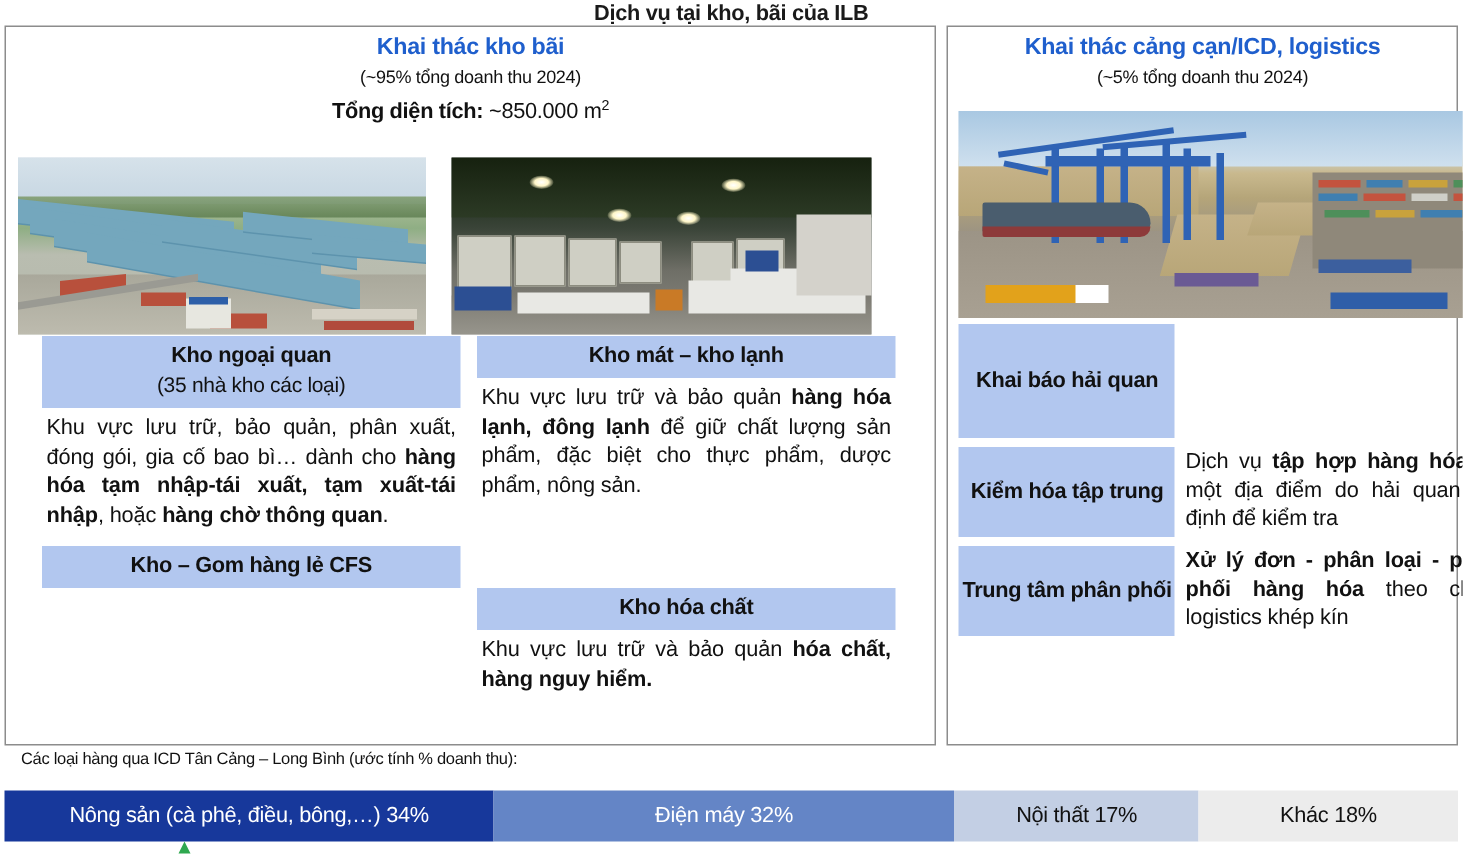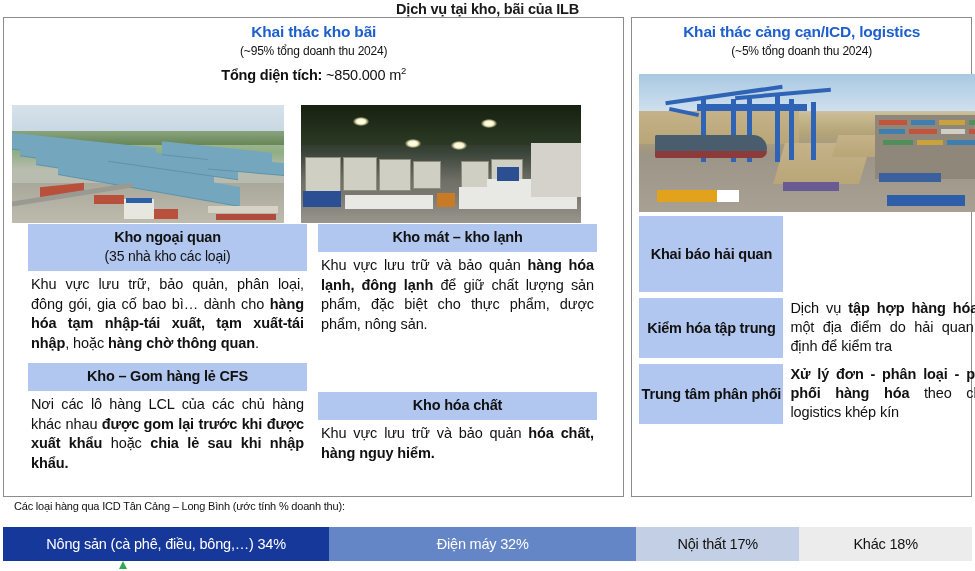--- a/index.html
+++ b/index.html
@@ -283,26 +283,25 @@
       <div style="position:absolute;left:136px;top:88px;width:18px;height:14px;background:#c97a26;"></div>
       <div style="position:absolute;left:230px;top:38px;width:50px;height:54px;background:#d4d2cb;"></div>
     </div>
 
     <div class="left-cols">
       <div class="left-col">
         <div class="card-head">
           <span>Kho ngoại quan</span><br>
           <span class="sub">(35 nhà kho các loại)</span>
         </div>
-        <div class="card-body"><span>Khu vực lưu trữ, bảo quản, phân loại, đông gói, gia cố bao bì… dành cho </span><b>hàng hóa tạm nhập-tái xuất, tạm xuất-tái nhập</b><span>, hoặc </span><b>hàng chờ thông quan</b><span>.</span></div>
+        <div class="card-body"><span>Khu vực lưu trữ, bảo quản, phân xuất, đóng gói, gia cố bao bì… dành cho </span><b>hàng hóa tạm nhập-tái xuất, tạm xuất-tái nhập</b><span>, hoặc </span><b>hàng chờ thông quan</b><span>.</span></div>
         <div class="spacer"></div>
         <div class="card-head">
           <span>Kho – Gom hàng lẻ CFS</span>
         </div>
-        <div class="card-body"><span>Nơi các lô hàng LCL của các chủ hàng khác nhau </span><b>được gom lại trước khi được xuất khẩu</b><span> hoặc </span><b>chia lẻ sau khi nhập khẩu.</b></div>
       </div>
 
       <div class="left-col">
         <div class="card-head">
           <span>Kho mát – kho lạnh</span>
         </div>
         <div class="card-body"><span>Khu vực lưu trữ và bảo quản </span><b>hàng hóa lạnh, đông lạnh</b><span> để giữ chất lượng sản phẩm, đặc biệt cho thực phẩm, dược phẩm, nông sản.</span></div>
         <div style="height:56px"></div>
         <div class="card-head">
           <span>Kho hóa chất</span>

